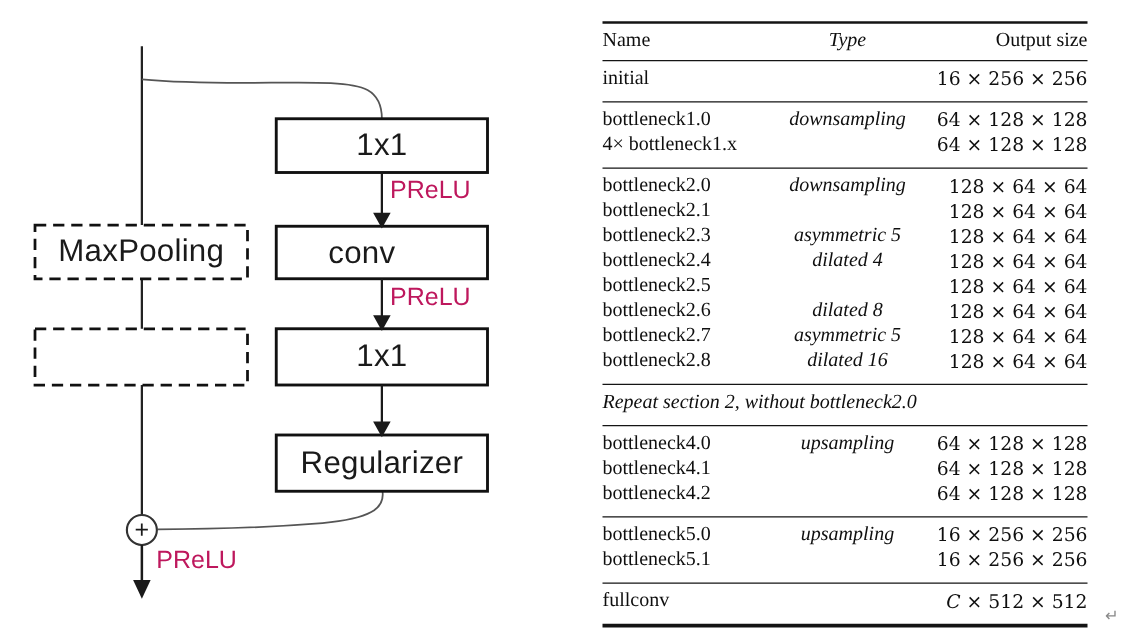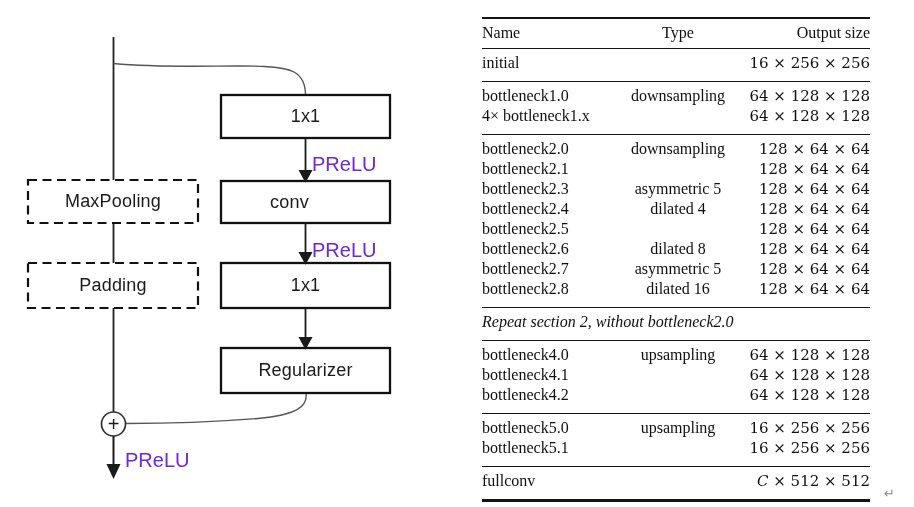--- a/index.html
+++ b/index.html
@@ -5,24 +5,24 @@
   html,body { margin:0; padding:0; background:#fff; }
   .page {
     position:relative; width:914px; height:507px; background:#ffffff;
     overflow:hidden; font-family:"Liberation Sans", sans-serif; color:#1a1a1a;
   }
 
   
   .diagram-svg { position:absolute; left:0; top:0; }
   .dg-label {
     position:absolute; display:flex; align-items:center; justify-content:center;
-    font-size:18px; color:#1a1a1a; letter-spacing:0.2px; pointer-events:none;
+    font-size:25px; color:#1a1a1a; letter-spacing:0.2px; pointer-events:none;
   }
   .dg-side-label {
-    position:absolute; font-size:20px; color:#6d28d9; line-height:20px;margin-top:12px;
+    position:absolute; font-size:20px; color:#be185d; line-height:20px;
   }
   .dg-plus {
     position:absolute; display:flex; align-items:center; justify-content:center;
     font-size:20px; color:#1a1a1a;
   }
 
   
   .arch-table {
     position:absolute; left:482px; top:17px; width:388px;
     border-collapse:collapse; table-layout:fixed;
@@ -32,21 +32,21 @@
   .arch-table col.c-type   { width:116px; }
   .arch-table col.c-output { width:134px; }
   .arch-table thead { border-top:2px solid #141414; border-bottom:1.5px solid #141414; }
   .arch-table tbody { border-bottom:1.3px solid #141414; }
   .arch-table tbody.sec-last { border-bottom:3px solid #141414; }
   .arch-table th, .arch-table td { padding:0; line-height:20px; font-weight:normal; }
   .arch-table thead th { padding:4px 0 5px; }
   .arch-table tbody tr:first-child td { padding-top:4px; }
   .arch-table tbody tr:last-child  td { padding-bottom:8px; }
   .col-name   { text-align:left; }
-  .col-type   { text-align:center; }
+  .col-type   { text-align:center;font-style:italic; }
   .col-output { text-align:right; font-family:"DejaVu Serif", serif; font-size:15px; }
   th.col-output { font-family:"Liberation Serif", serif; font-size:16px; }
   .note-cell { font-style:italic; padding:5px 0 5px 14px; text-align:left; }
   .var { font-style:italic; }
 
   .return-mark {
     position:absolute; left:884px; top:486px;
     font-size:13px; color:#8a8a8a; font-family:"DejaVu Sans", sans-serif;
   }
 </style>
@@ -84,21 +84,20 @@
 
     <line x1="113.5" y1="436" x2="113.5" y2="466" stroke="#1a1a1a" stroke-width="2"></line>
     <polygon points="106.5,464 120.5,464 113.5,479" fill="#1a1a1a"></polygon>
   </svg>
 
   <div class="dg-label" style="left:221px; top:95px; width:169px; height:43px;">1x1</div>
   <div class="dg-label" style="left:221px; top:181px; width:137px; height:42px;">conv</div>
   <div class="dg-label" style="left:221px; top:263px; width:169px; height:45px;">1x1</div>
   <div class="dg-label" style="left:221px; top:348px; width:169px; height:45px;">Regularizer</div>
   <div class="dg-label" style="left:28px; top:180px; width:170px; height:43px;">MaxPooling</div>
-  <div class="dg-label" style="left:28px; top:263px; width:170px; height:45px;">Padding</div>
 
   <div class="dg-side-label" style="left:312px; top:142px;">PReLU</div>
   <div class="dg-side-label" style="left:312px; top:228px;">PReLU</div>
   <div class="dg-side-label" style="left:125px; top:438px;">PReLU</div>
   <div class="dg-plus" style="left:101.5px; top:412px; width:24px; height:24px;">+</div>
 
   <table class="arch-table">
     <colgroup>
         <col class="c-name">
         <col class="c-type">

